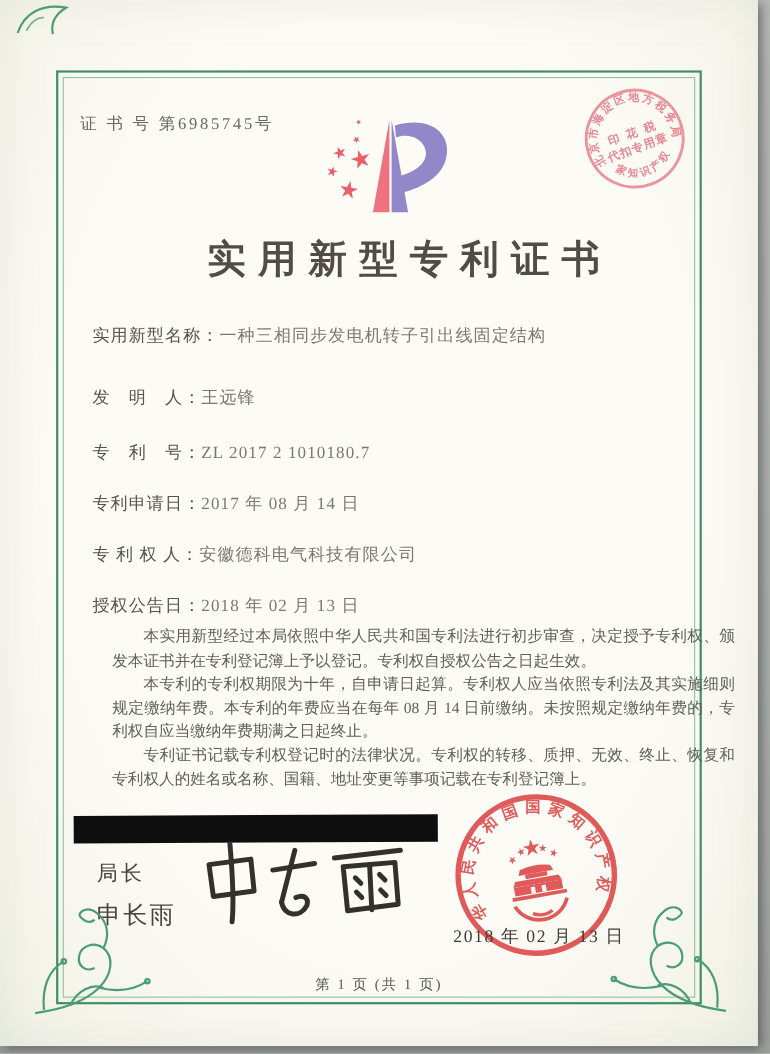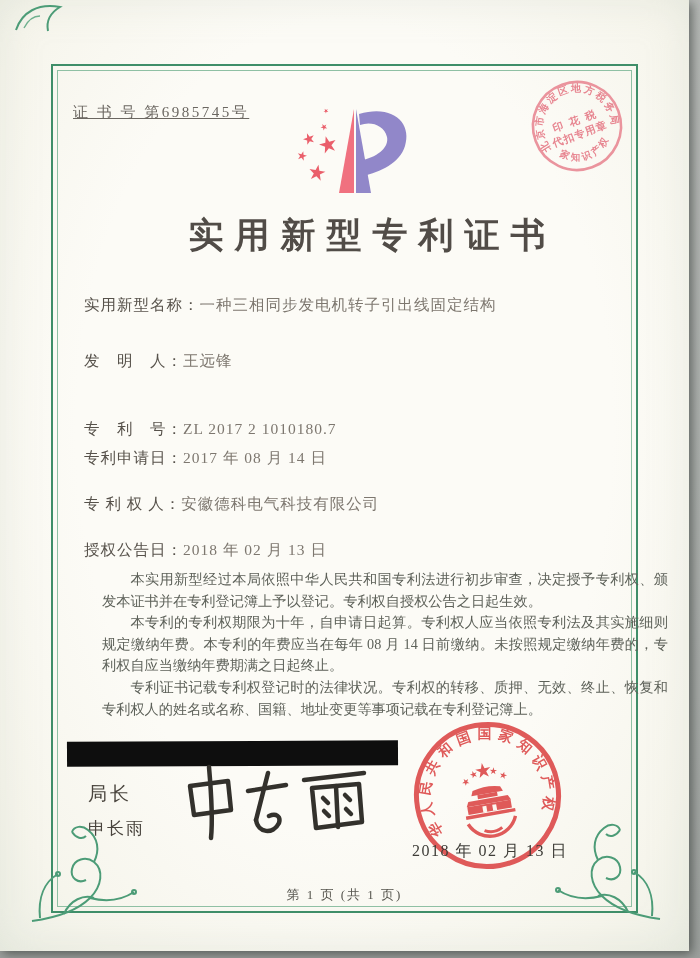--- a/index.html
+++ b/index.html
@@ -18,41 +18,40 @@
     position:absolute;left:51px;top:64px;width:587px;height:849px;
     border:2px solid #3f8e69;box-sizing:border-box;
   }
   .frame-inner{
     position:absolute;left:57px;top:70px;width:575px;height:837px;
     border:1px solid #8fc0a4;box-sizing:border-box;
   }
   .cert-number{
     position:absolute;left:73px;top:103px;font-size:15px;color:#6b6761;
     letter-spacing:2.5px;
-    text-decoration:underline;
   }
   .title{
     position:absolute;left:51px;top:212px;width:643px;text-align:center;
     font-size:35px;font-weight:600;color:#514c47;letter-spacing:11px;
   }
   .field-row{position:absolute;left:84px;font-size:15.5px;letter-spacing:1px;white-space:nowrap;}
   .field-label{color:#57524b;}
   .field-value{color:#7d776f;}
-  .f0{top:295px}.f1{top:351px}.f2{top:419px}.f3{top:448px}.f4{top:494px}.f5{top:540px}
+  .f0{top:295px}.f1{top:351px}.f2{top:401px}.f3{top:448px}.f4{top:494px}.f5{top:540px}
   .paragraphs{
     position:absolute;left:69px;top:569px;width:566px;
     font-size:14.2px;line-height:21.6px;color:#5d6159;text-align:justify;margin-left:33px;
   }
   .paragraphs p{margin:0;text-indent:2em;}
   .redaction-bar{
     position:absolute;left:67px;top:741px;width:331px;height:25px;
     background:#0e0e0e;transform:rotate(-.3deg);
   }
   .officer-role{position:absolute;left:88px;top:781px;font-size:19px;color:#49443d;letter-spacing:3px;}
-  .officer-name{position:absolute;left:88px;top:817px;font-size:17px;color:#49443d;letter-spacing:2px;}
+  .officer-name{position:absolute;left:88px;top:817px;font-size:22px;color:#49443d;letter-spacing:2px;}
   .signature-svg{position:absolute;left:172px;top:758px;}
   .seal-svg{position:absolute;left:400px;top:708px;opacity:.93;}
   .seal-date{
     position:absolute;left:412px;top:841px;font-size:16px;color:#3e3d38;
     letter-spacing:1.5px;z-index:5;
   }
   .footer{
     position:absolute;left:51px;top:886px;width:587px;text-align:center;
     font-size:13px;color:#57564f;letter-spacing:2px;
   }

